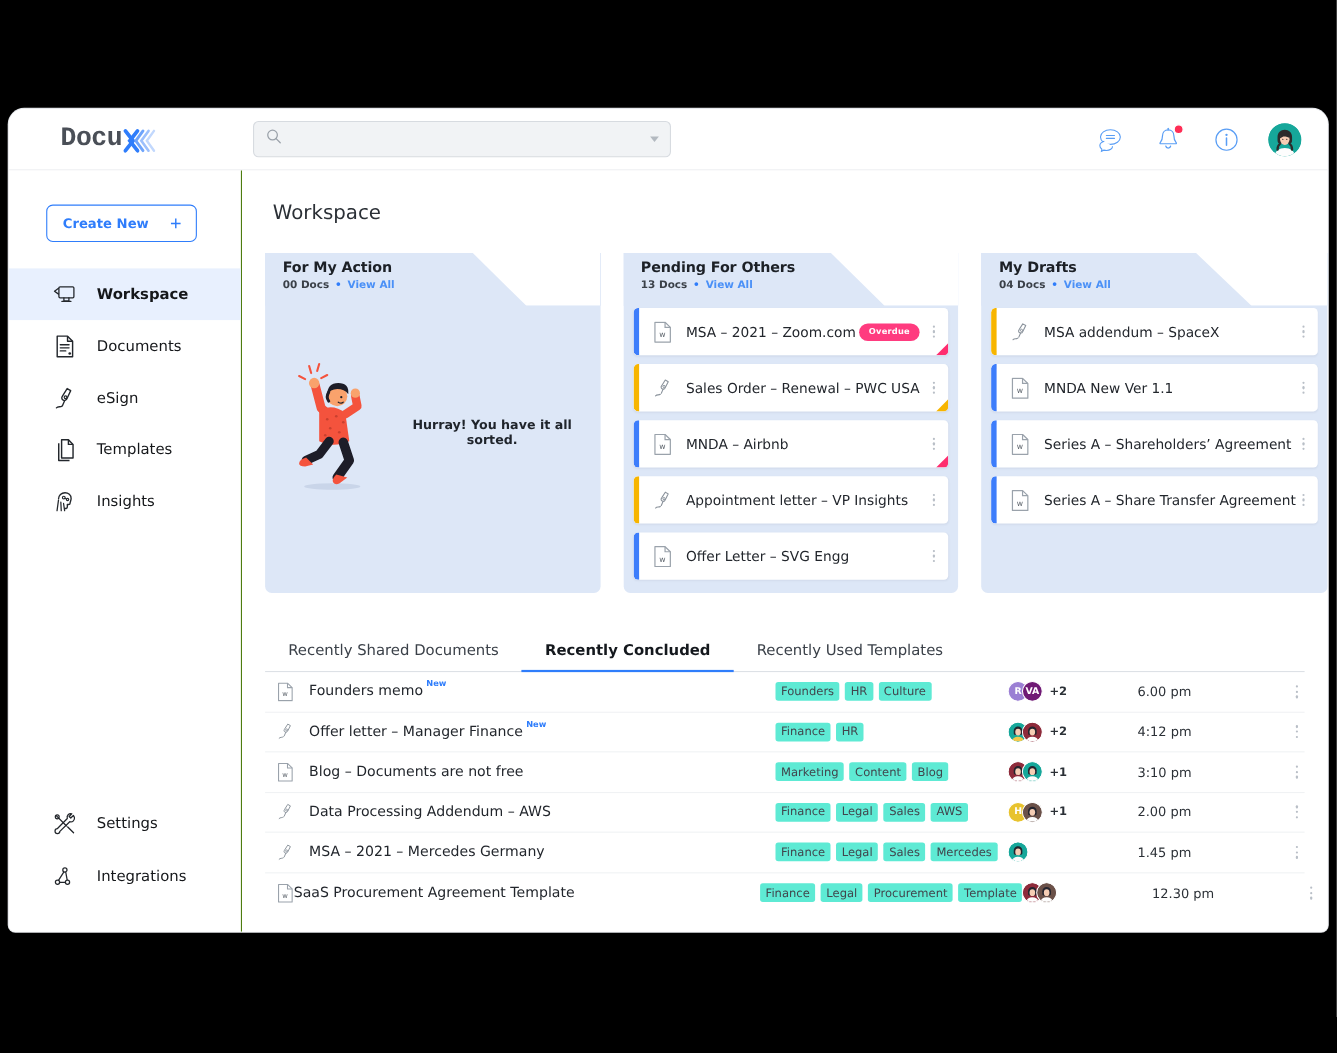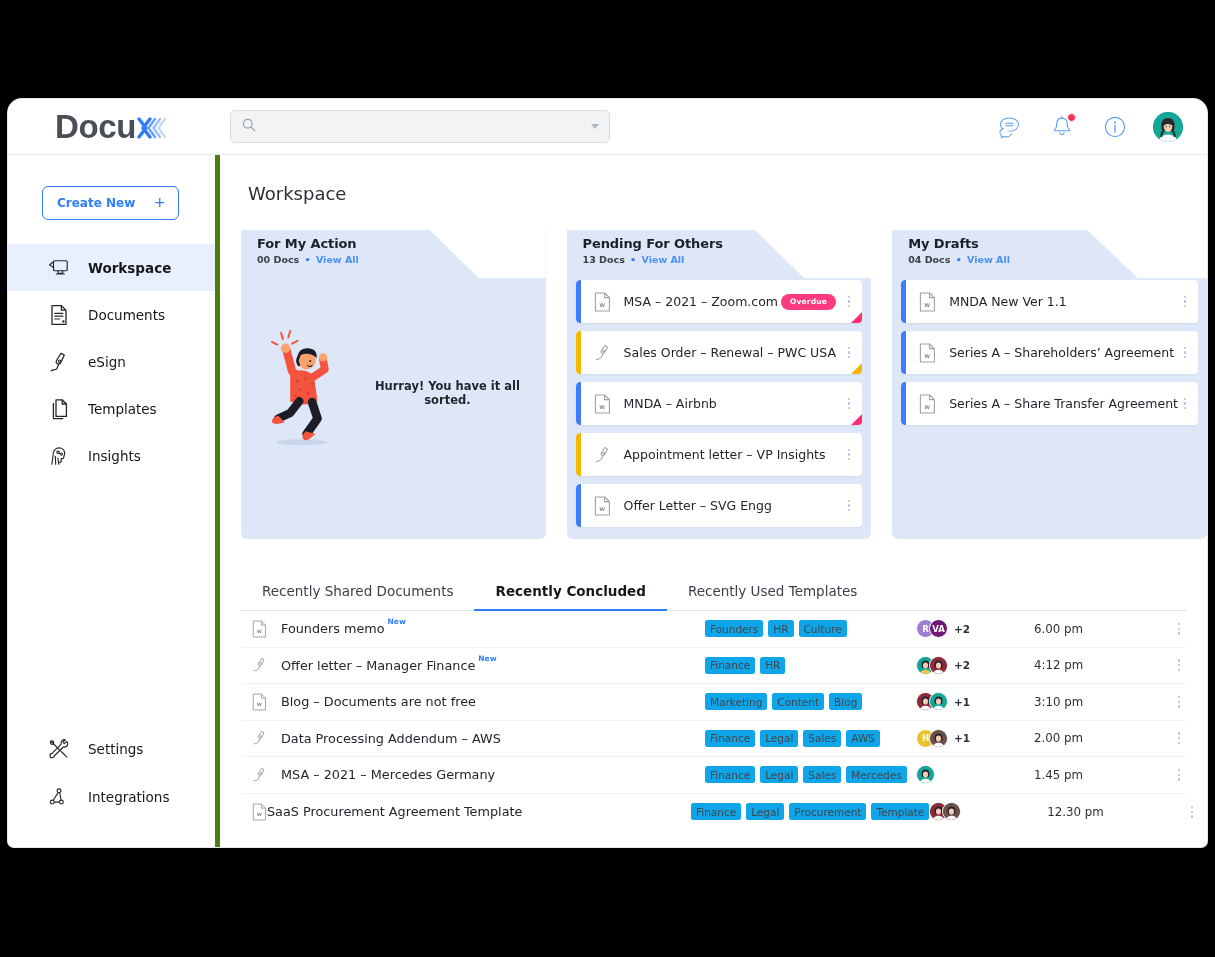--- a/index.html
+++ b/index.html
@@ -27,23 +27,23 @@
     background:#fff;
     border-bottom: 1px solid #e9ecef;
     display:flex; align-items:center;
   }
   #logo {
     width: 212px; height: 56px;
     display:flex; align-items:center; padding-left:47px;
     flex: 0 0 212px;
   }
   .logo-text {
-    font-size: 33px; font-weight: 600; color:#4a4f57;
+    font-size: 24px; font-weight: 600; color:#4a4f57;
     letter-spacing: -0.4px; line-height:1;
-    font-family:Liberation Sans, sans-serif;
+    font-family:Liberation Mono, monospace;
   }
   .logo-x {
     position:relative; display:inline-block; width:34px; height:24px;
     vertical-align:-3px; margin-left:1px;
   }
   .logo-x svg { display:block; }
 
   
   #search-wrap {
     margin-left: 10px;
@@ -85,21 +85,21 @@
   #avatar-top {
     width:30px;height:30px;border-radius:50%;
     overflow:hidden; background:#16a79a; cursor:pointer; position:relative;
   }
 
   
   #sidebar {
     position:absolute; left:0; top:56px;
     width:212px; height:692px;
     background:#fff;
-    border-right:5px solid #4d7c0f;
+    border-right:1px solid #4d7c0f;
   }
   #create-new {
     margin: 31px 0 0 34px;
     width:137px; height:34px;
     border:1px solid #2f7dfb; border-radius:6px;
     background:#fff; cursor:pointer;
     display:flex; align-items:center; justify-content:space-between;
     padding: 0 13px 0 14px;
   }
   #create-new .cn-label {
@@ -245,21 +245,21 @@
   .trow:last-child{ border-bottom:none; }
   .c-icon { width:40px; padding-left:11px; display:flex; align-items:center; }
   .c-name {
     flex:0 0 424px; display:flex; align-items:flex-start; gap:3px;
     font-size:12.8px; color:#22262c;
     font-family:"DejaVu Sans", sans-serif;
   }
   .new-sup { color:#2f7dfb; font-size:7.5px; font-weight:700; position:relative; top:-4px; }
   .c-tags { flex:1; display:flex; gap:5px; align-items:center; }
   .tag {
-    background:#0ea5e9; color:#41464d;
+    background:#5eead4; color:#41464d;
     font-size:10.5px; padding:2.5px 5px; border-radius:2.5px;
     font-family:"DejaVu Sans", sans-serif; white-space:nowrap;
   }
   .c-avatars { flex:0 0 118px; display:flex; align-items:center; }
   .av-stack { display:flex; align-items:center; }
   .av {
     width:19px;height:19px;border-radius:50%;
     display:flex;align-items:center;justify-content:center;
     color:#fff; font-size:8.5px; font-weight:700;
     border:1.3px solid #fff; overflow:hidden; position:relative;
@@ -599,20 +599,36 @@
             <div class="card-title">My Drafts</div>
             <div class="card-sub">
               <span>04 Docs</span>
               <span class="sep">•</span>
               <span class="view-all">View All</span>
             </div>
           </div>
         </div>
         <div class="card-list">
 
+          <div class="doc-row">
+            <span class="bar bar-amber"></span>
+            <span class="doc-icon">
+              <svg width="18" height="20" viewBox="0 0 20 20">
+                  <path d="M12 1.6 8.2 7.6c-.8 1.2-.4 2.5.8 3s2.5-.1 3-1.3l3-6z" fill="none" stroke="#8b939c" stroke-width="1.1" stroke-linejoin="round"></path>
+                  <circle cx="10.7" cy="8.1" r="1.1" fill="none" stroke="#8b939c" stroke-width="1"></circle>
+                  <path d="M9.8 10.8 8 15M2.2 17.6c1.4-1.6 3.2-.4 4.8-1.6" fill="none" stroke="#8b939c" stroke-width="1.1" stroke-linecap="round"></path>
+                </svg>
+            </span>
+            <span class="doc-name">MSA addendum – SpaceX</span>
+            <span class="kebab">
+                <i></i>
+                <i></i>
+                <i></i>
+              </span>
+          </div>
 
           <div class="doc-row">
             <span class="bar bar-blue"></span>
             <span class="doc-icon">
               <svg width="17" height="20" viewBox="0 0 17 20">
                   <path d="M1.4 1h9.2L15.4 5.6V19H1.4z" fill="#fff" stroke="#9aa2ab" stroke-width="1.1" stroke-linejoin="round"></path>
                   <path d="M10.6 1v4.6h4.8" fill="none" stroke="#9aa2ab" stroke-width="1.1"></path>
                   <text x="8.2" y="14.6" font-size="7" fill="#5d646c" text-anchor="middle" font-family="DejaVu Sans">w</text>
                 </svg>
             </span>

